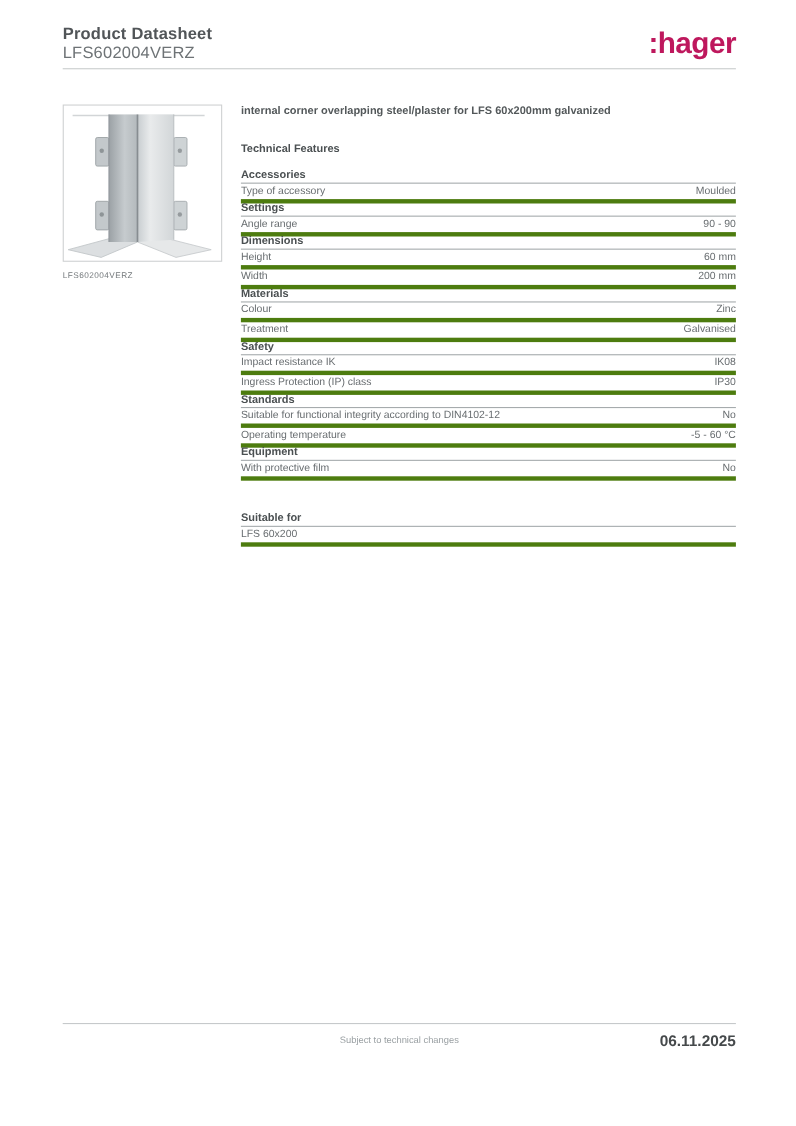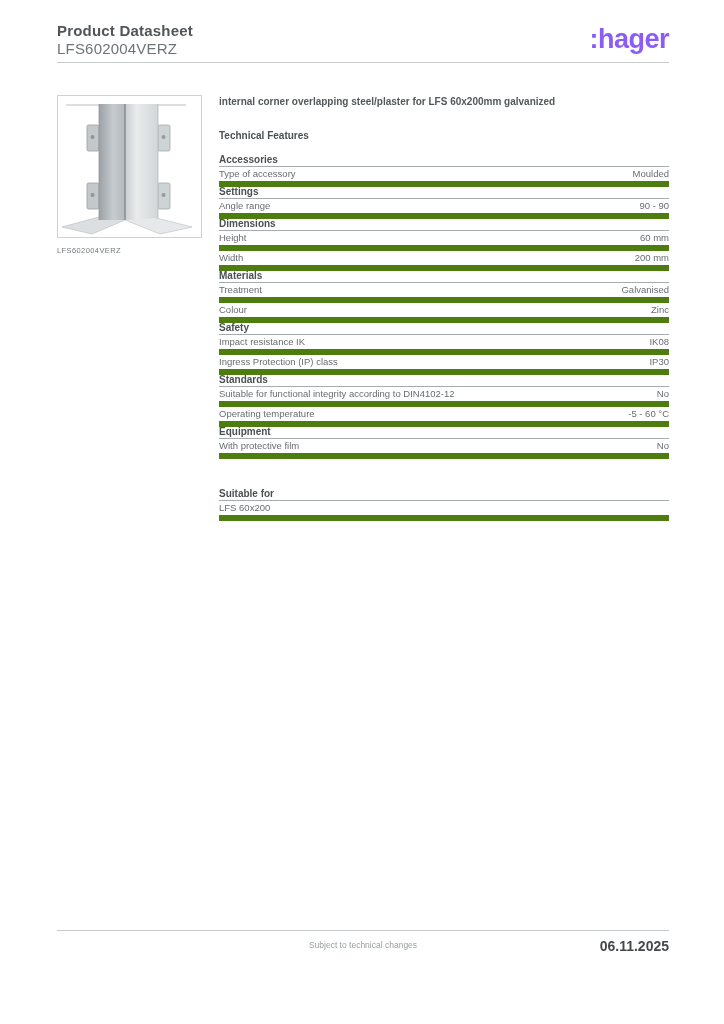--- a/index.html
+++ b/index.html
@@ -86,21 +86,21 @@
     color: #4b5052;
     line-height: 10px;
     padding-bottom: 1px;
     border-bottom: 1px solid #a6abad;
   }
   .spec-row {
     display: flex;
     justify-content: space-between;
     align-items: baseline;
     padding: 2px 0 2px 0;
-    border-bottom: 6px solid #4d7c0f;
+    border-bottom: 4px solid #4d7c0f;
     font-size: 9.5px;
     line-height: 10px;
     color: #686d70;
   }
   .spec-label { text-align: left; }
   .spec-value { text-align: right; white-space: nowrap; padding-left: 10px; }
   .suitable-block { margin-top: 30px; }
   
   .footer {
     position: absolute;
@@ -130,21 +130,21 @@
 </head>
 <body>
 
 <div class="page">
 
   <div class="header">
     <div class="header-titles">
       <div class="doc-title">Product Datasheet</div>
       <div class="doc-subtitle">LFS602004VERZ</div>
     </div>
-    <div class="logo" style="color: #8b5cf6;">:hager</div>
+    <div class="logo" style="color: #be185d;">:hager</div>
   </div>
   <div class="header-rule"></div>
 
   <div class="content">
 
     <div class="left-col">
       <div class="image-box">
         <svg width="143" height="141" viewBox="0 0 143 141">
           <defs>
             <linearGradient id="gL" x1="0" y1="0" x2="1" y2="0">
@@ -211,26 +211,26 @@
               <span class="spec-value">60 mm</span>
             </div>
             <div class="spec-row">
               <span class="spec-label">Width</span>
               <span class="spec-value">200 mm</span>
             </div>
           </div>
           <div class="section">
             <div class="section-title">Materials</div>
             <div class="spec-row">
+              <span class="spec-label">Colour</span>
+              <span class="spec-value">Zinc</span>
+            </div>
+            <div class="spec-row">
               <span class="spec-label">Treatment</span>
               <span class="spec-value">Galvanised</span>
-            </div>
-            <div class="spec-row">
-              <span class="spec-label">Colour</span>
-              <span class="spec-value">Zinc</span>
             </div>
           </div>
           <div class="section">
             <div class="section-title">Safety</div>
             <div class="spec-row">
               <span class="spec-label">Impact resistance IK</span>
               <span class="spec-value">IK08</span>
             </div>
             <div class="spec-row">
               <span class="spec-label">Ingress Protection (IP) class</span>

